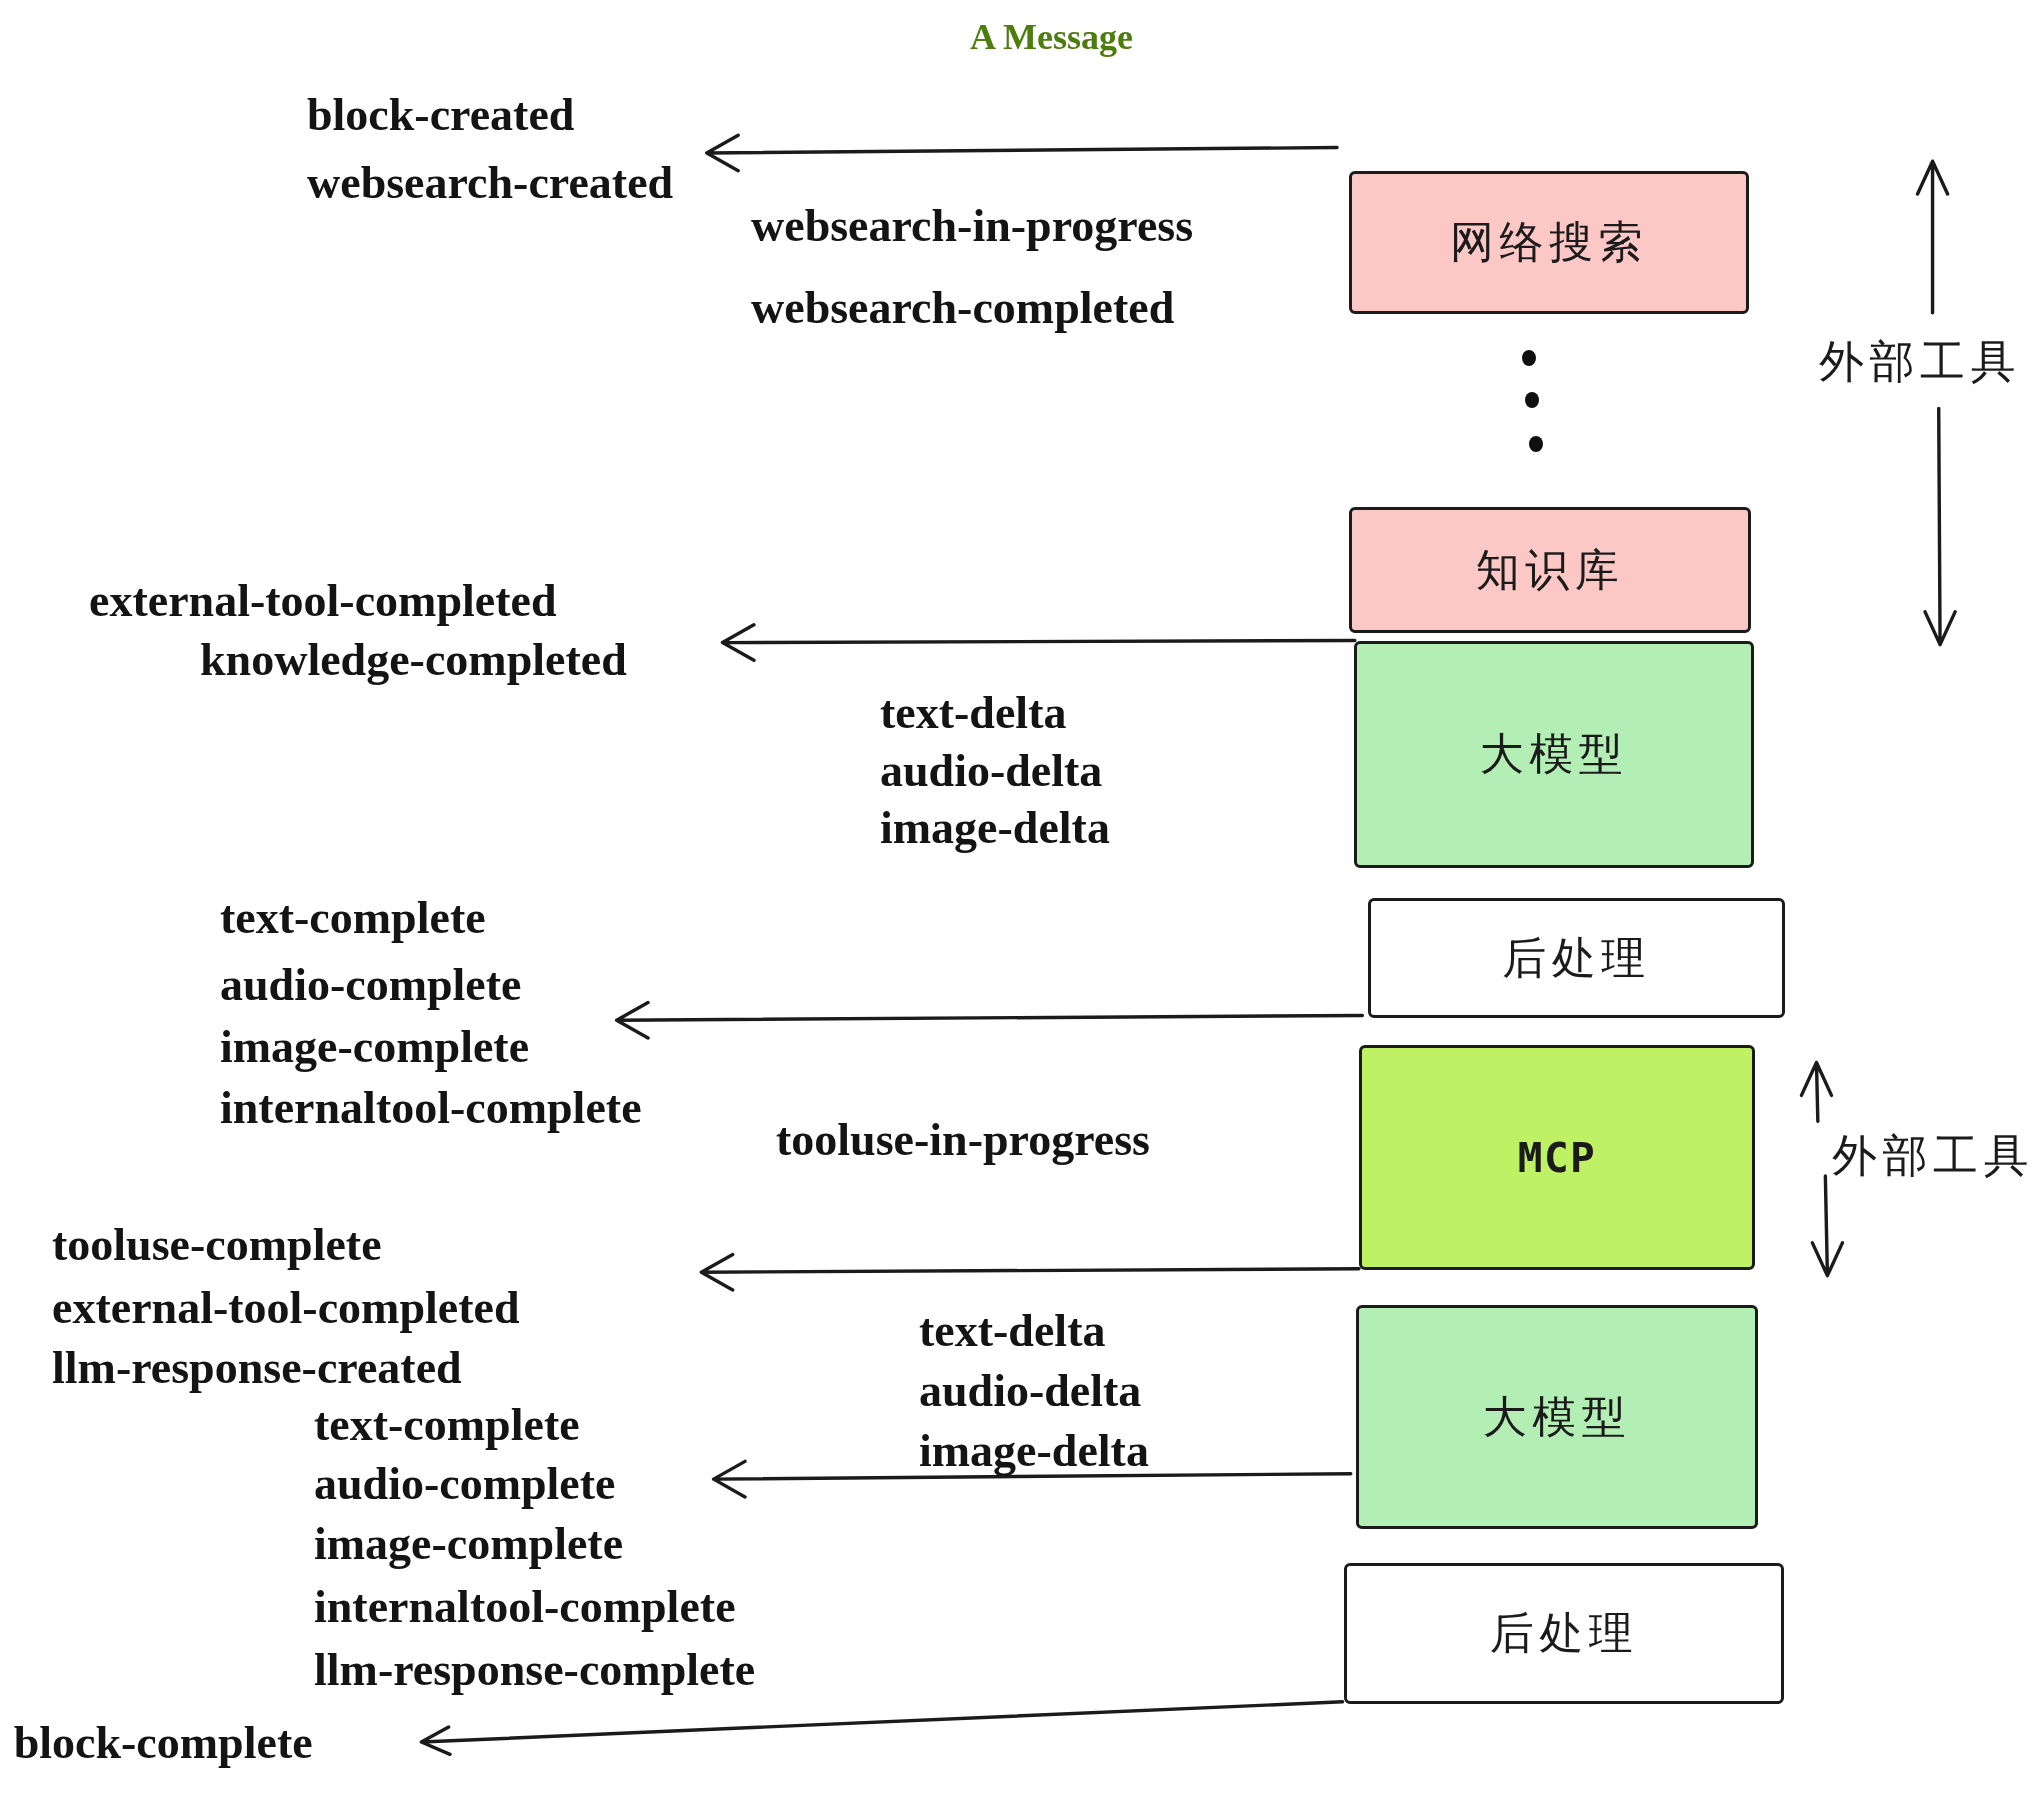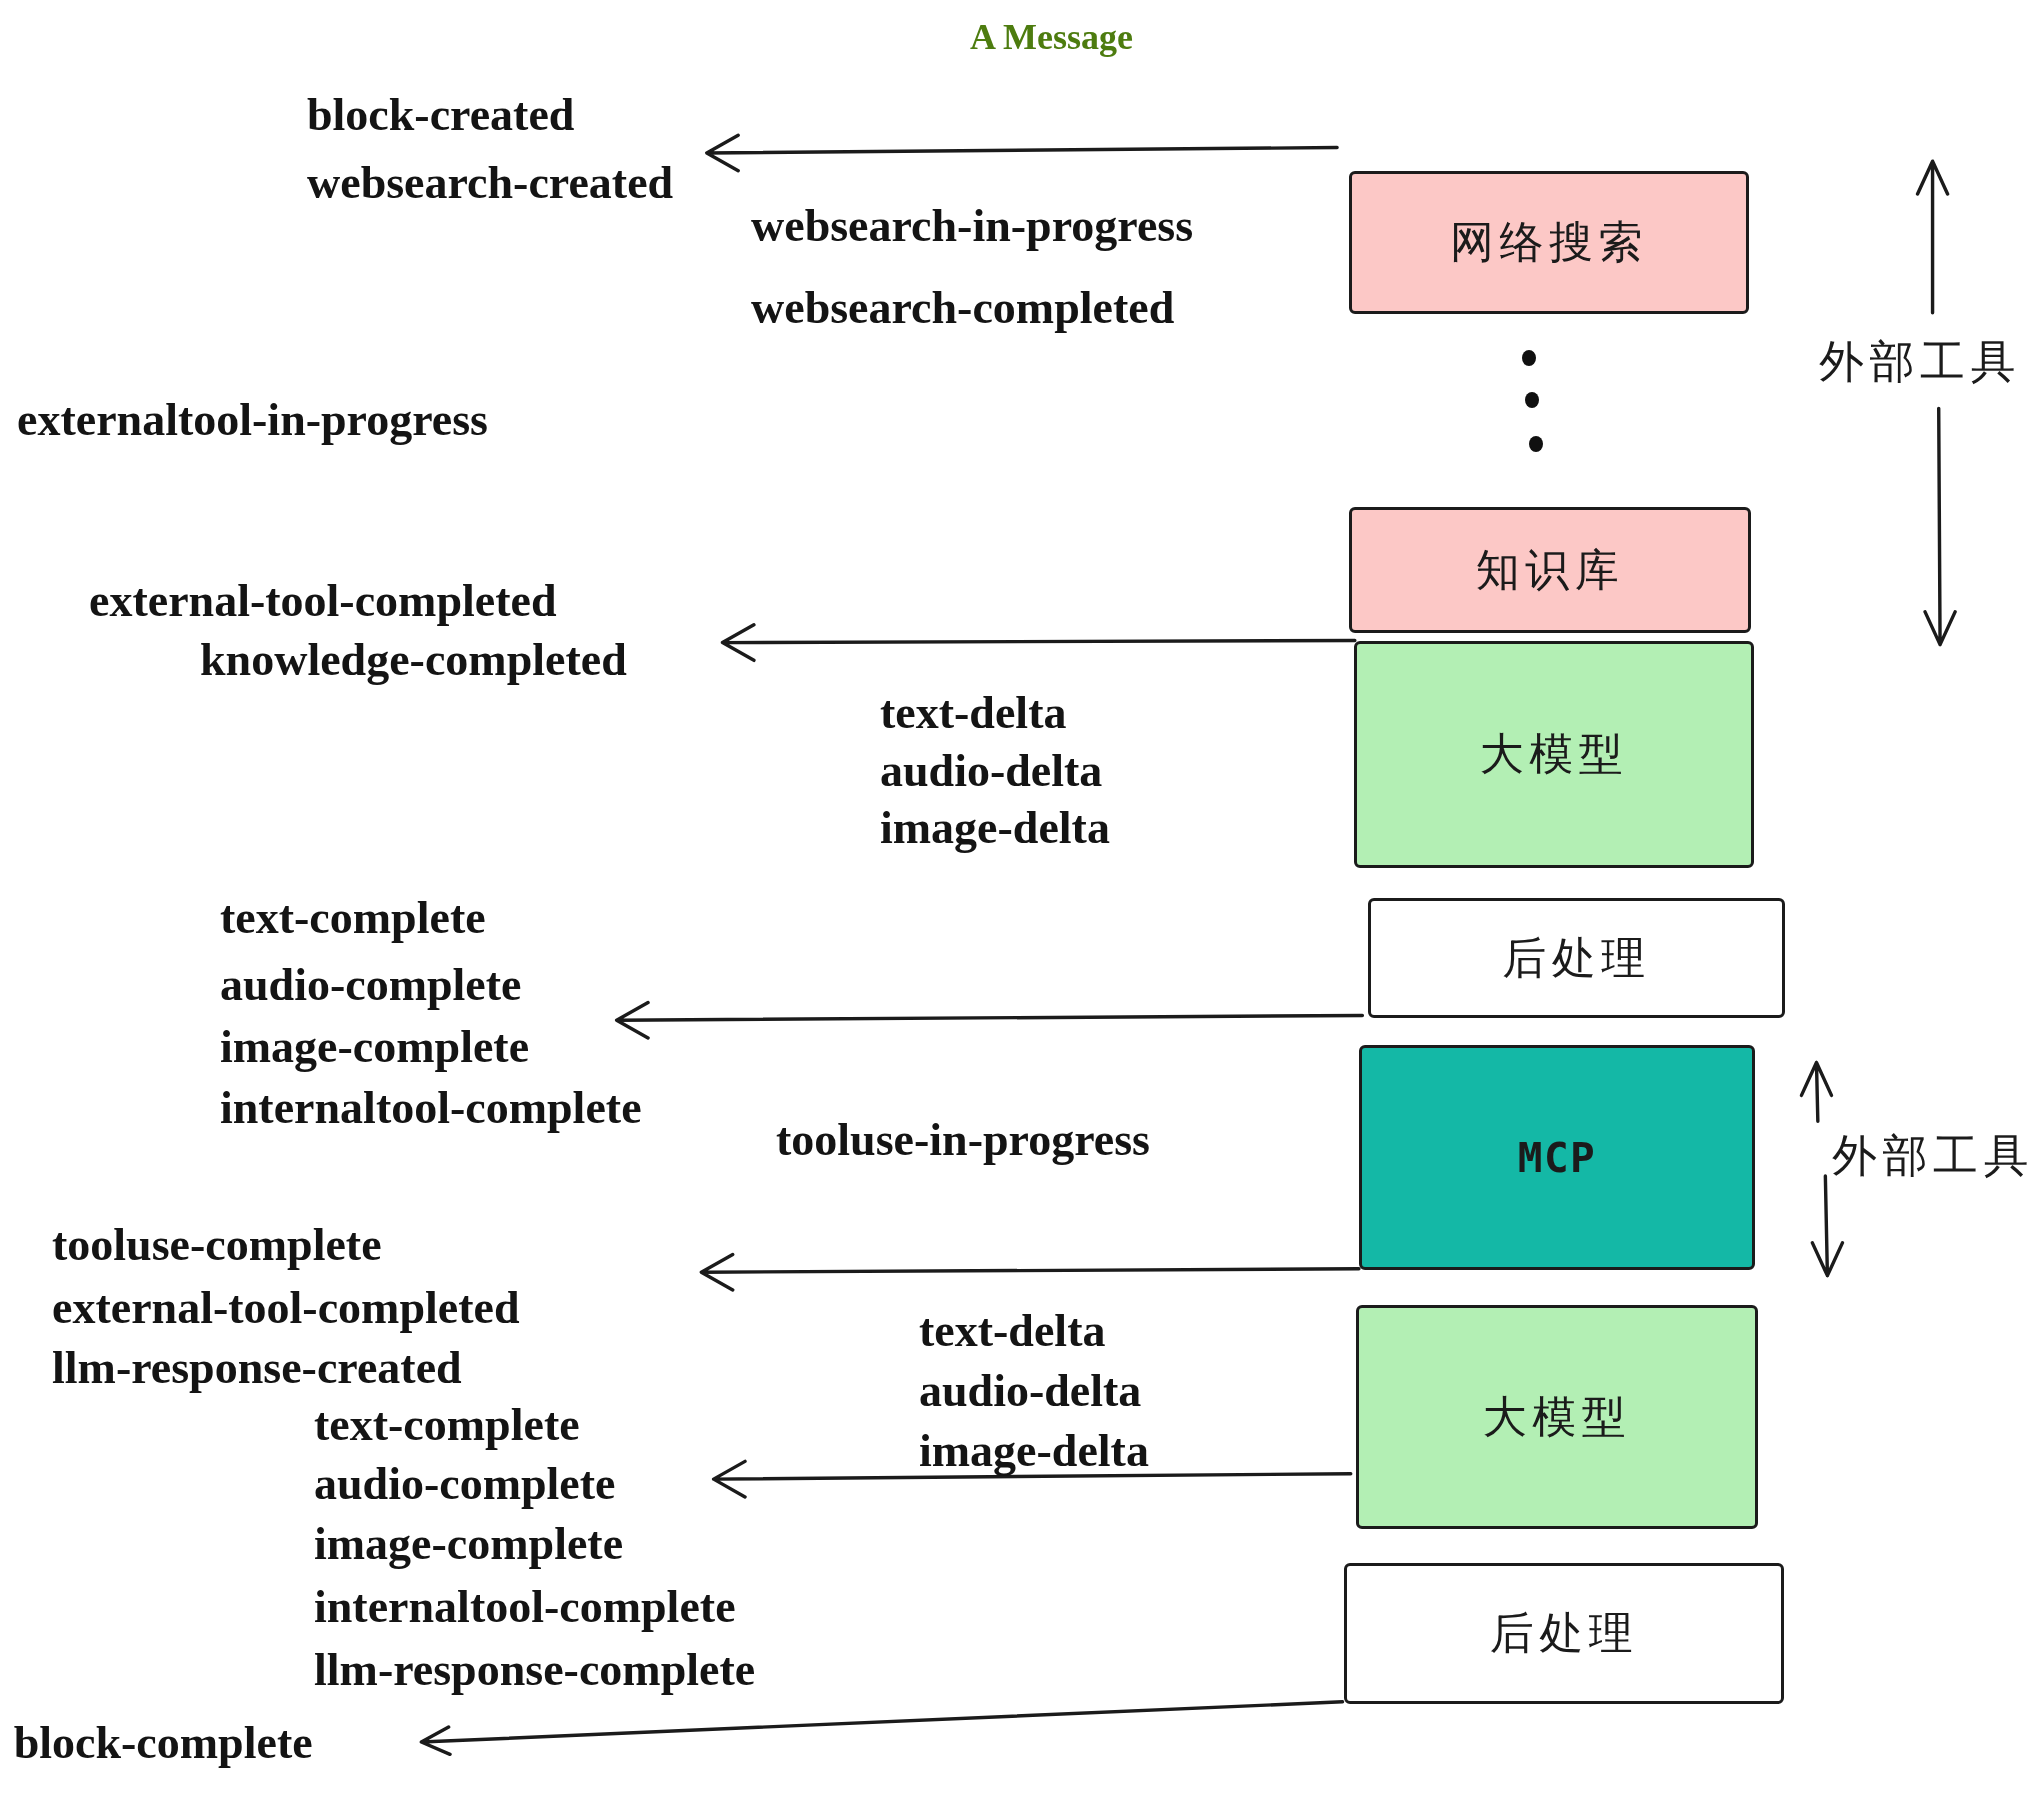--- a/index.html
+++ b/index.html
@@ -61,21 +61,20 @@
     <path d="M2662 1642 L2660 1556 M2638 1604 L2660 1556 L2682 1604"></path>
     <path d="M2673 1722 L2676 1868 M2654 1820 L2676 1868 L2698 1820"></path>
   </svg>
 
   <div class="title" style="left:970px;top:16.4px">A Message</div>
 
   <div class="ev" style="left:307px;top:90px">block-created</div>
   <div class="ev" style="left:307px;top:158px">websearch-created</div>
   <div class="ev" style="left:751px;top:201px">websearch-in-progress</div>
   <div class="ev" style="left:751px;top:283px">websearch-completed</div>
-  <div class="ev" style="left:17px;top:395px">externaltool-in-progress</div>
   <div class="ev" style="left:89px;top:576px">external-tool-completed</div>
   <div class="ev" style="left:200px;top:635px">knowledge-completed</div>
   <div class="ev" style="left:880px;top:688px">text-delta</div>
   <div class="ev" style="left:880px;top:746px">audio-delta</div>
   <div class="ev" style="left:880px;top:803px">image-delta</div>
   <div class="ev" style="left:220px;top:893px">text-complete</div>
   <div class="ev" style="left:220px;top:960px">audio-complete</div>
   <div class="ev" style="left:220px;top:1022px">image-complete</div>
   <div class="ev" style="left:220px;top:1083px">internaltool-complete</div>
   <div class="ev" style="left:776px;top:1115px">tooluse-in-progress</div>
@@ -98,21 +97,21 @@
   </div>
   <div class="box" style="left: 1349px; top: 507px; width: 402px; height: 126px; background: rgb(252, 200, 198); text-align: center;">
     <span class="lbl">知识库</span>
   </div>
   <div class="box" style="left: 1354px; top: 641px; width: 400px; height: 227px; background: rgb(179, 239, 180);">
     <span class="lbl">大模型</span>
   </div>
   <div class="box" style="left: 1368px; top: 898px; width: 417px; height: 120px; background: rgb(255, 255, 255);">
     <span class="lbl">后处理</span>
   </div>
-  <div class="box" style="left: 1359px; top: 1045px; width: 396px; height: 225px; background: #14b8a6;">
+  <div class="box" style="left: 1359px; top: 1045px; width: 396px; height: 225px; background: #bef264;">
     <span class="lbl mono">MCP</span>
   </div>
   <div class="box" style="left: 1356px; top: 1305px; width: 402px; height: 224px; background: rgb(179, 239, 180);">
     <span class="lbl">大模型</span>
   </div>
   <div class="box" style="left: 1344px; top: 1563px; width: 440px; height: 141px; background: rgb(255, 255, 255);">
     <span class="lbl">后处理</span>
   </div>
 
   <div class="dot" style="left:1522px;top:350px"></div>

